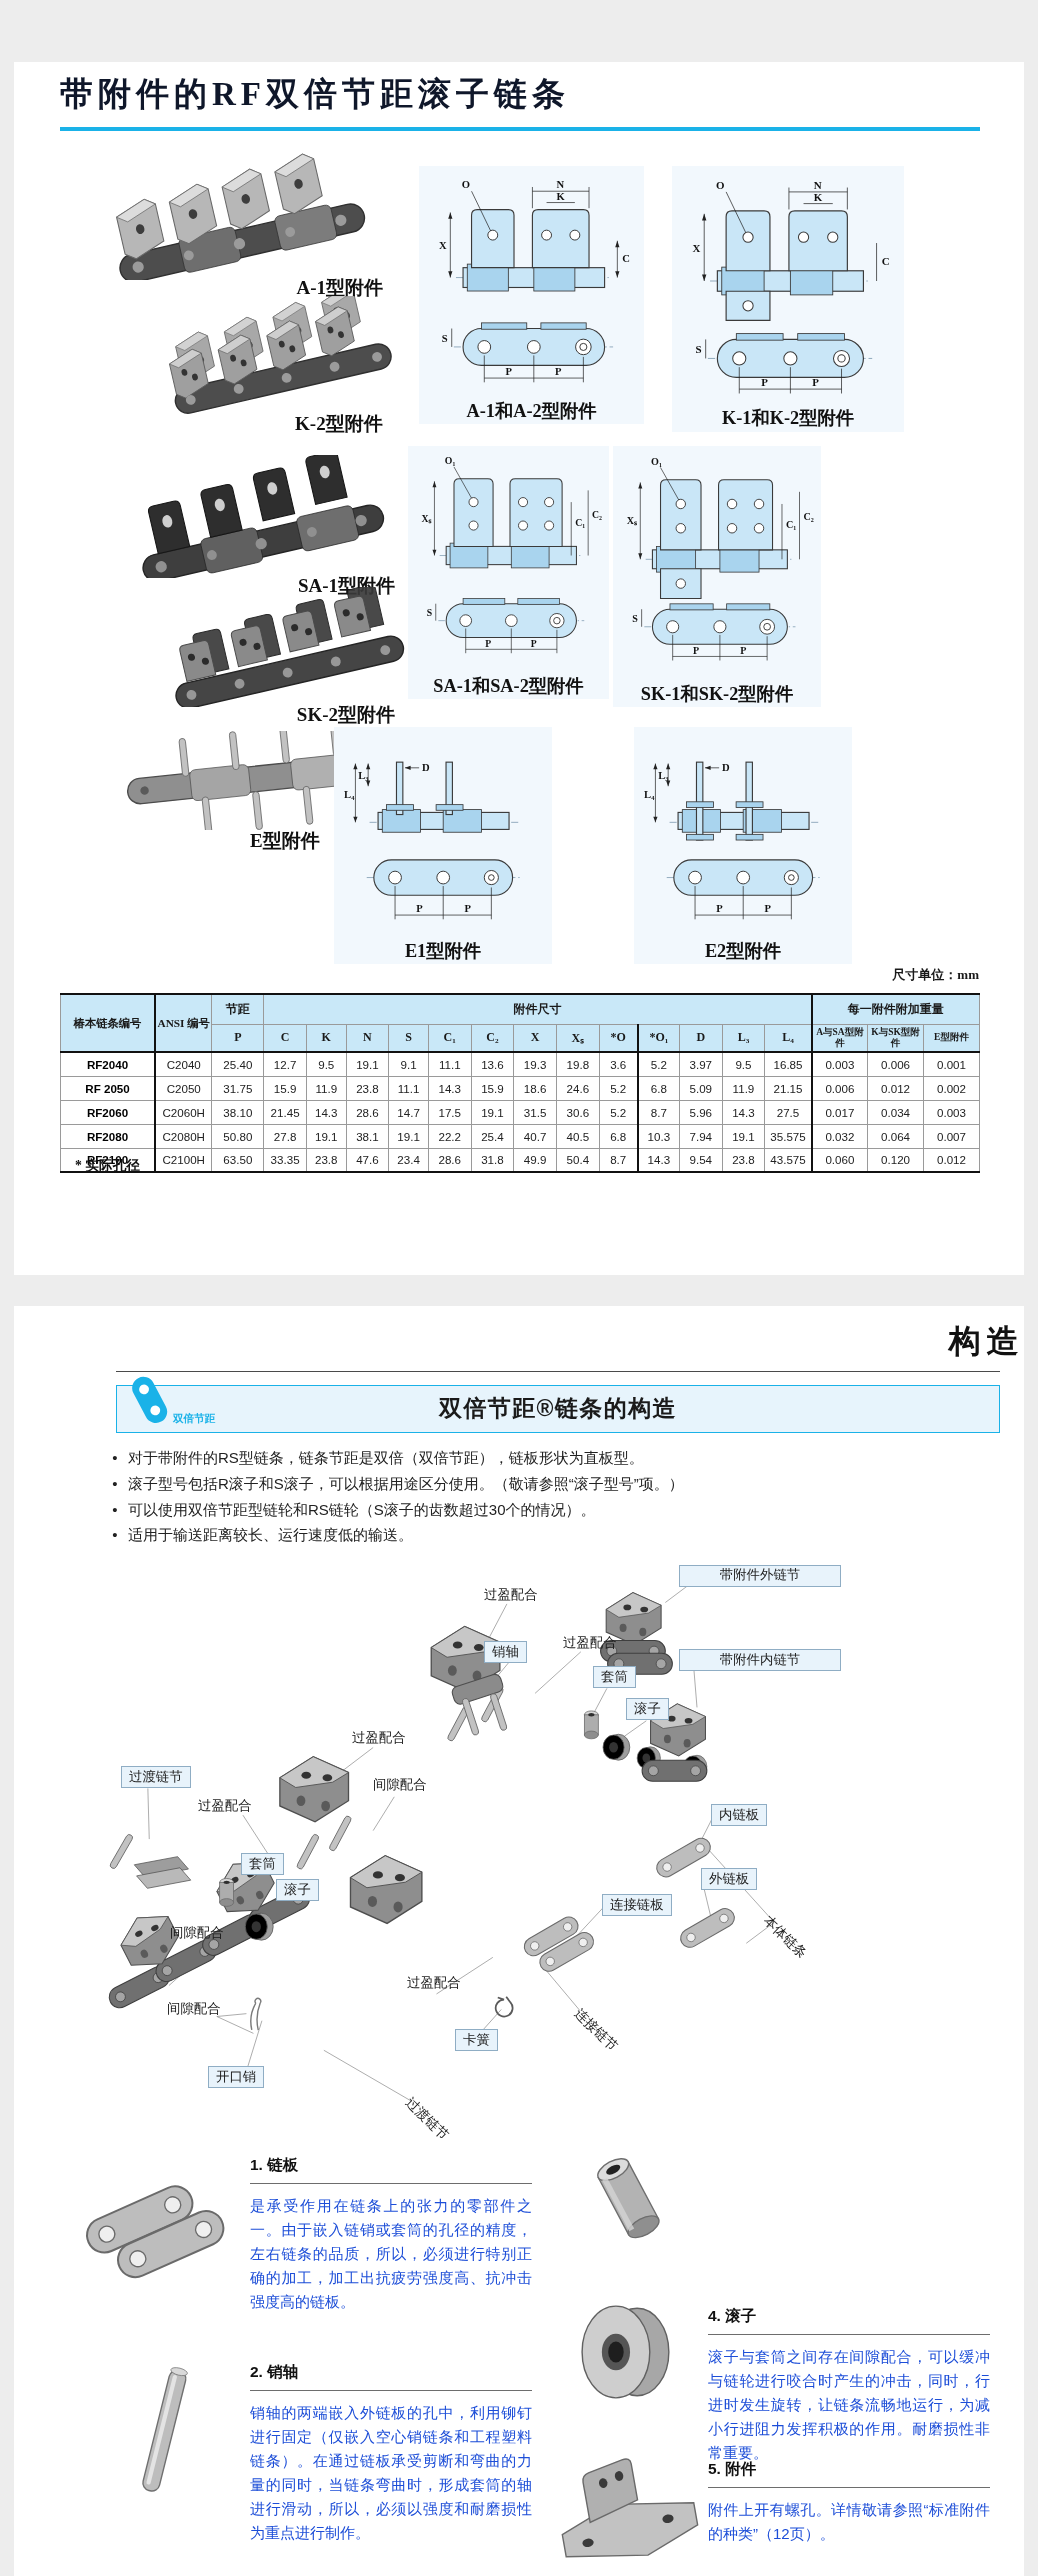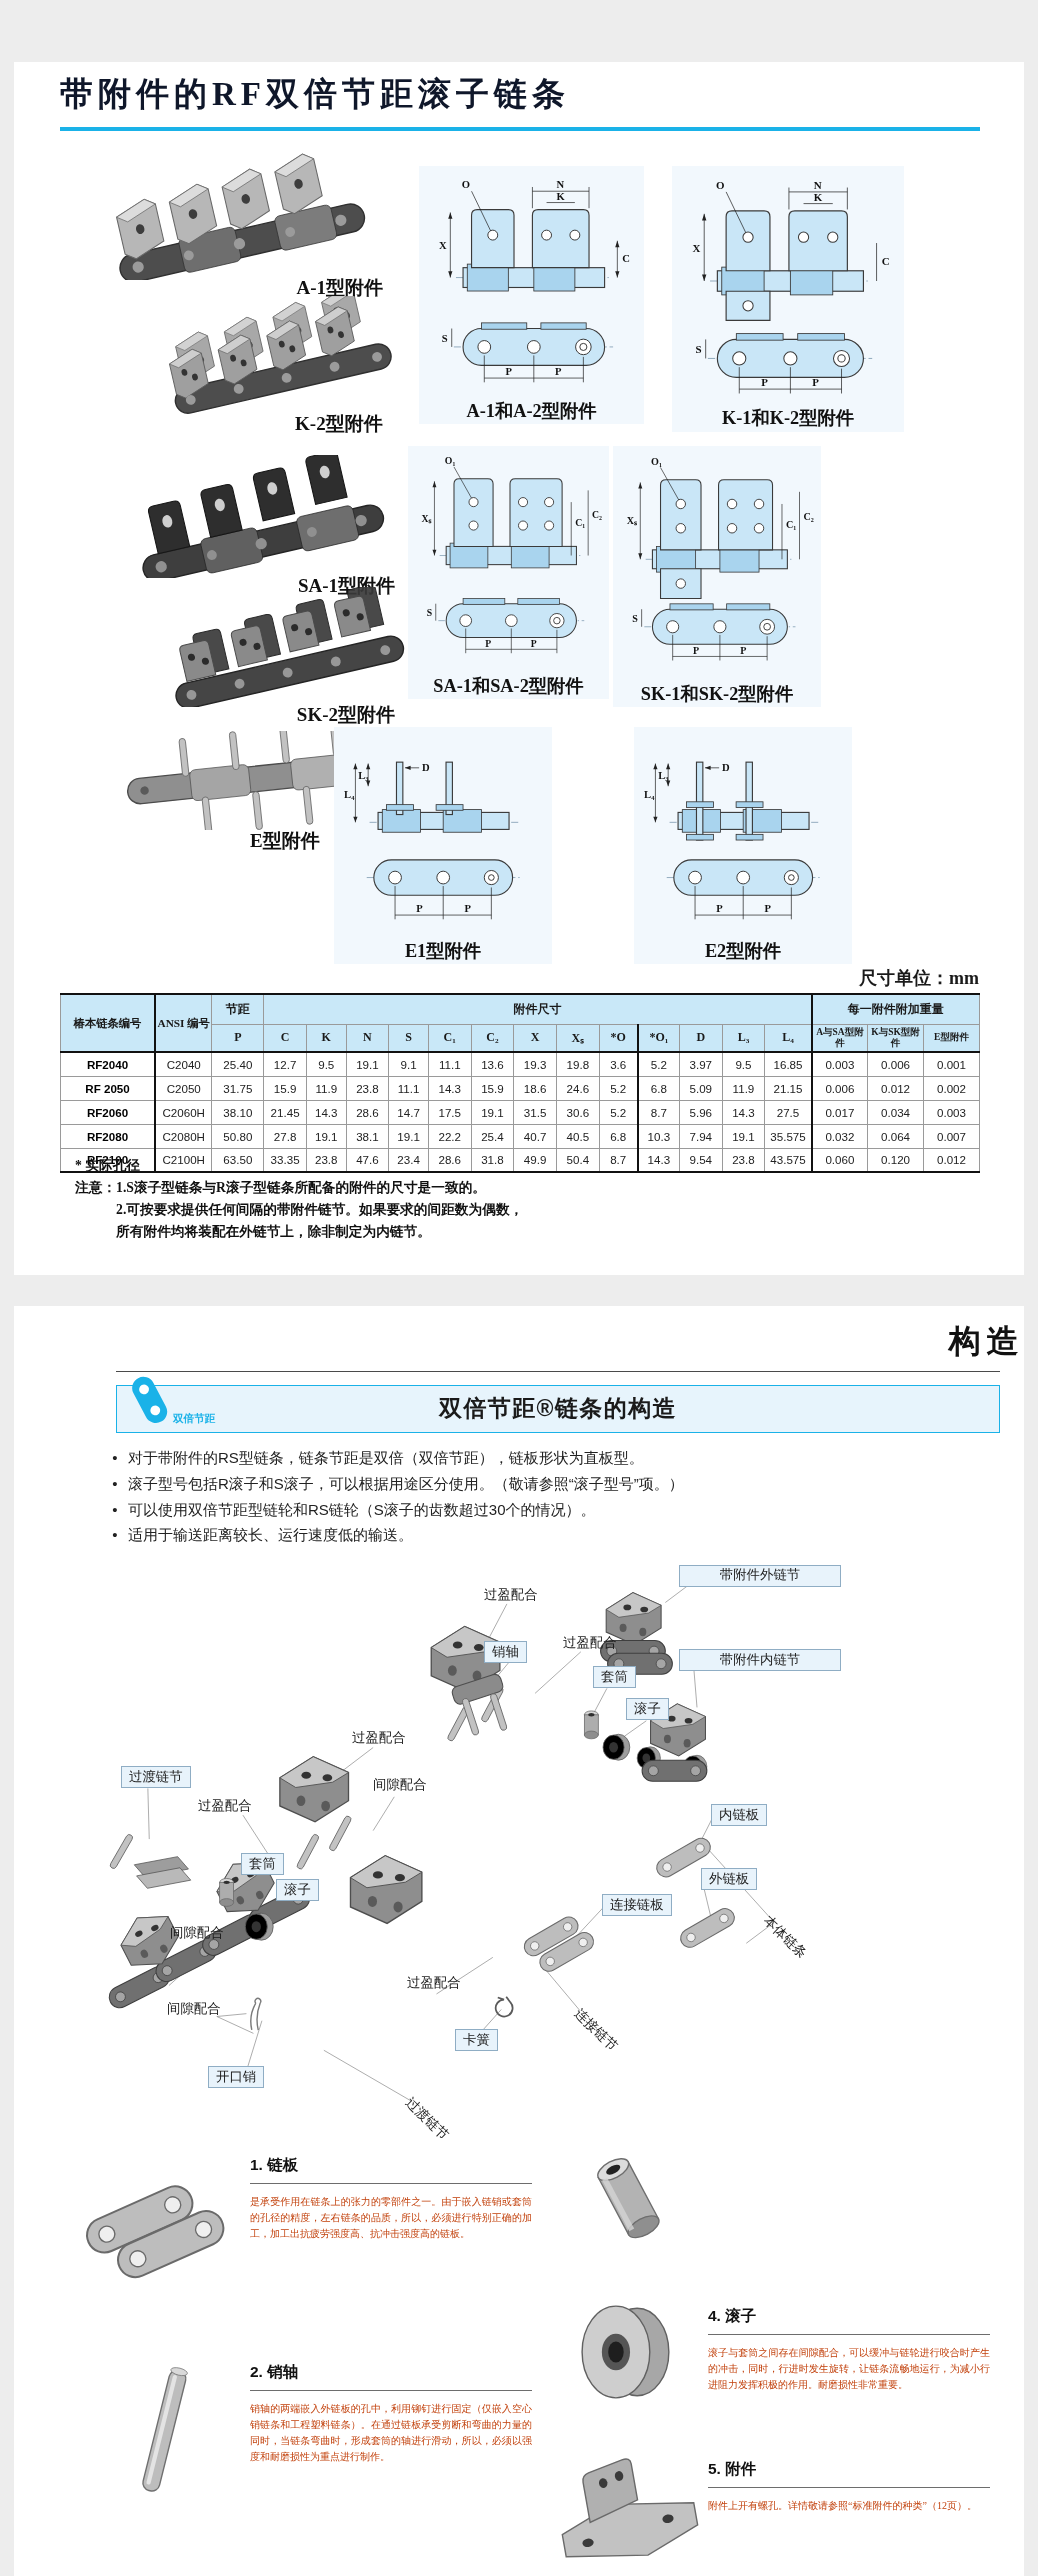--- a/index.html
+++ b/index.html
@@ -29,21 +29,21 @@
          font-weight:bold;font-size:18.3px;color:#111;margin-top:1.4px;white-space:nowrap;}
 
   .bf{fill:var(--diagram-fill);stroke:#3a3a3a;stroke-width:1.6;}
   .bf2{fill:#a9d4ee;stroke:#3a3a3a;stroke-width:1.2;}
   .hole{fill:#fff;stroke:#3a3a3a;stroke-width:1.4;}
   .dim{stroke:#222;stroke-width:1;fill:none;}
   .cl{stroke:#49708e;stroke-width:.8;stroke-dasharray:10 4 2 4;fill:none;}
   .dt{font-size:15px;font-weight:bold;font-family:"Liberation Serif",serif;fill:#111;}
 
   .unit-note{position:absolute;right:45px;top:904px;font-family:"Liberation Serif",serif;
-         font-weight:bold;font-size:18px;}
+         font-weight:bold;font-size:13px;}
   table.spec{position:absolute;left:46px;top:931px;width:920px;border-collapse:collapse;
          table-layout:fixed;border-top:2.1px solid #111;border-bottom:2.1px solid #111;}
   .spec th,.spec td{border:0.7px solid #9a9a9a;text-align:center;padding:0;overflow:hidden;}
   .spec thead th{background:var(--table-header);font-family:"Liberation Serif",serif;
          font-weight:bold;font-size:12px;}
   .spec thead tr:first-child th{height:30px;}
   .spec thead tr:nth-child(2) th{height:28px;}
   .spec thead{border-bottom:2.1px solid #111;}
   .spec tbody td{height:24px;font-size:11.6px;color:#222;background:#fff;}
   .spec tbody td:first-child{font-weight:bold;color:#000;}
@@ -81,21 +81,21 @@
         padding:0.7px 7px 1.4px;font-size:13.4px;color:#1c1c1c;white-space:nowrap;}
   .lbl-plain{position:absolute;font-size:13.4px;color:#1c1c1c;white-space:nowrap;}
   .lbl-diag{position:absolute;font-size:13.4px;color:#1c1c1c;white-space:nowrap;
         transform:rotate(44deg);transform-origin:left top;}
 
   .part-img{position:absolute;}
   .part-img svg{display:block;}
   .part-body{position:absolute;}
   .part-title{font-size:15.5px;font-weight:bold;margin:0;color:#111;}
   .part-rule{height:1.4px;background:#6d6d6d;border:0;margin:7px 0 10px;}
-  .part-desc{font-size:10px;line-height:1.6;margin:0;color:#c2410c;text-align:justify;font-family:Liberation Serif, serif;}
+  .part-desc{font-size:15px;line-height:1.6;margin:0;color:#1d4ed8;text-align:justify;}
 </style>
 </head>
 <body>
 
 <svg width="0" height="0" style="position:absolute" aria-hidden="true">
   <defs>
     <g id="ptab">
       <polygon points="0,26 44,10 58,20 58,74 14,90 0,80" fill="#b7b7b7" stroke="#686868" stroke-width="1.5"></polygon>
       <polygon points="0,26 44,10 58,20 14,36" fill="#dcdcdc" stroke="#686868" stroke-width="1"></polygon>
       <ellipse cx="29" cy="50" rx="6" ry="7" fill="#3d3d3d"></ellipse>
@@ -693,28 +693,20 @@
           <td>43.575</td>
           <td>0.060</td>
           <td>0.120</td>
           <td>0.012</td>
         </tr>
       </tbody>
   </table>
 
   <div class="footnote">
     <div>* 实际孔径</div>
-    <div class="note-flex">
-      <span class="note-label">注意：</span>
-      <span>
-        <div>1.S滚子型链条与R滚子型链条所配备的附件的尺寸是一致的。</div>
-        <div>2.可按要求提供任何间隔的带附件链节。如果要求的间距数为偶数，</div>
-        <div>所有附件均将装配在外链节上，除非制定为内链节。</div>
-      </span>
-    </div>
   </div>
 </section>
 
 <section class="card card2">
   <h2 class="c-heading">构造</h2>
   <div class="c-rule"></div>
 
   <div class="banner">
     <svg class="badge-icon" viewBox="0 0 54 84">
       <g transform="rotate(-28 27 42)">

